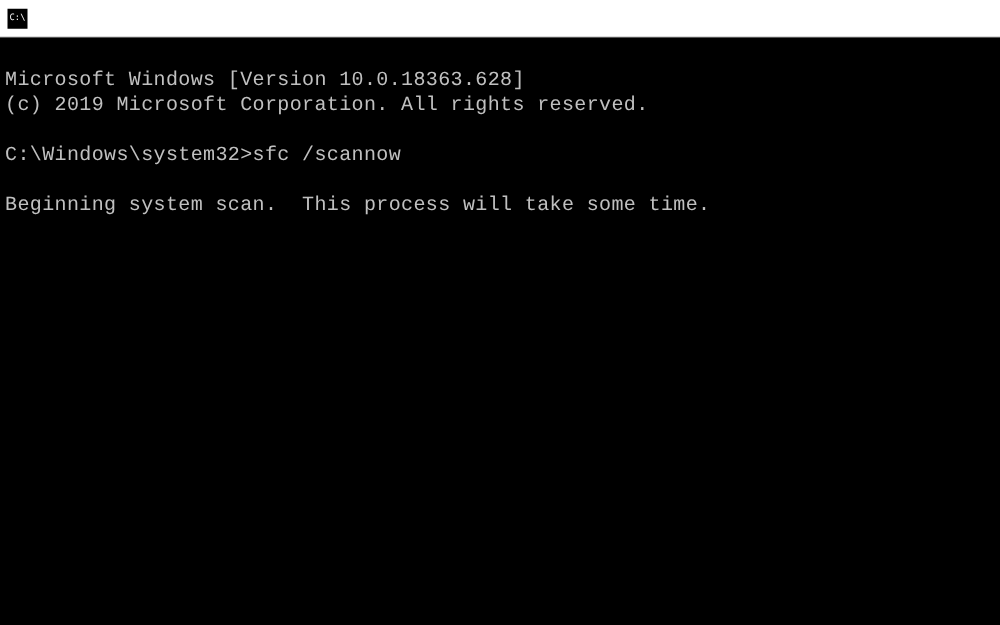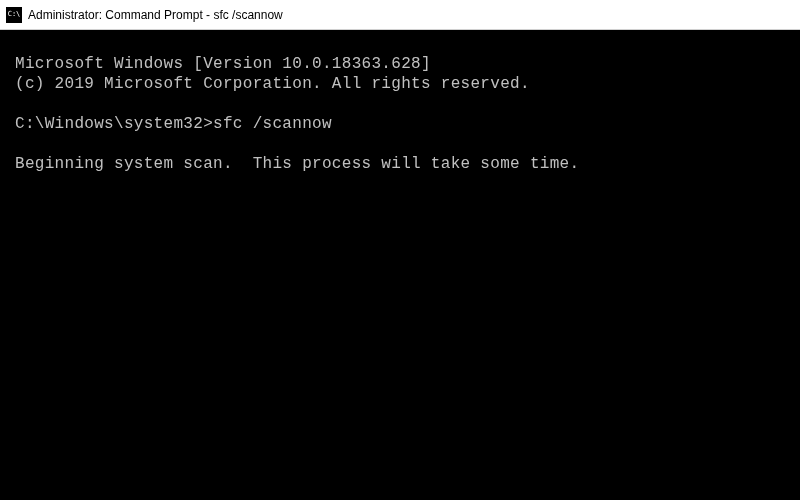--- a/index.html
+++ b/index.html
@@ -42,21 +42,21 @@
       line-height: 1;
     }
     .titlebar-title {
       white-space: nowrap;
     }
     .terminal {
       background: #000;
       color: #c0c0c0;
       font-size: 16px;
       line-height: 1.25;
-      padding: 4px 15px;
+      padding: 4px 4px;
       height: calc(100% - 30px);
       white-space: pre;
       font-family: Consolas, 'Courier New', monospace;
       letter-spacing: 0.3px;
     }
     .line {
       white-space: pre;
     }
     .prompt-line {
       white-space: pre;
@@ -65,21 +65,20 @@
       height: 1.25em;
     }
   </style>
 </head>
 <body>
 
 <div class="titlebar">
   <div class="titlebar-icon">
     <span class="titlebar-icon-text">C:\</span>
   </div>
-  <span class="titlebar-title">Administrator: Command Prompt - sfc  /scannow</span>
 </div>
 
 <div class="terminal">
 <span class="line">Microsoft Windows [Version 10.0.18363.628]</span>
 <span class="line">(c) 2019 Microsoft Corporation. All rights reserved.</span>
 <span class="blank"></span>
 <span class="prompt-line"><span>C:\Windows\system32&gt;</span><span>sfc /scannow</span></span>
 <span class="blank"></span>
 <span class="line">Beginning system scan.  This process will take some time.</span>
 </div>

